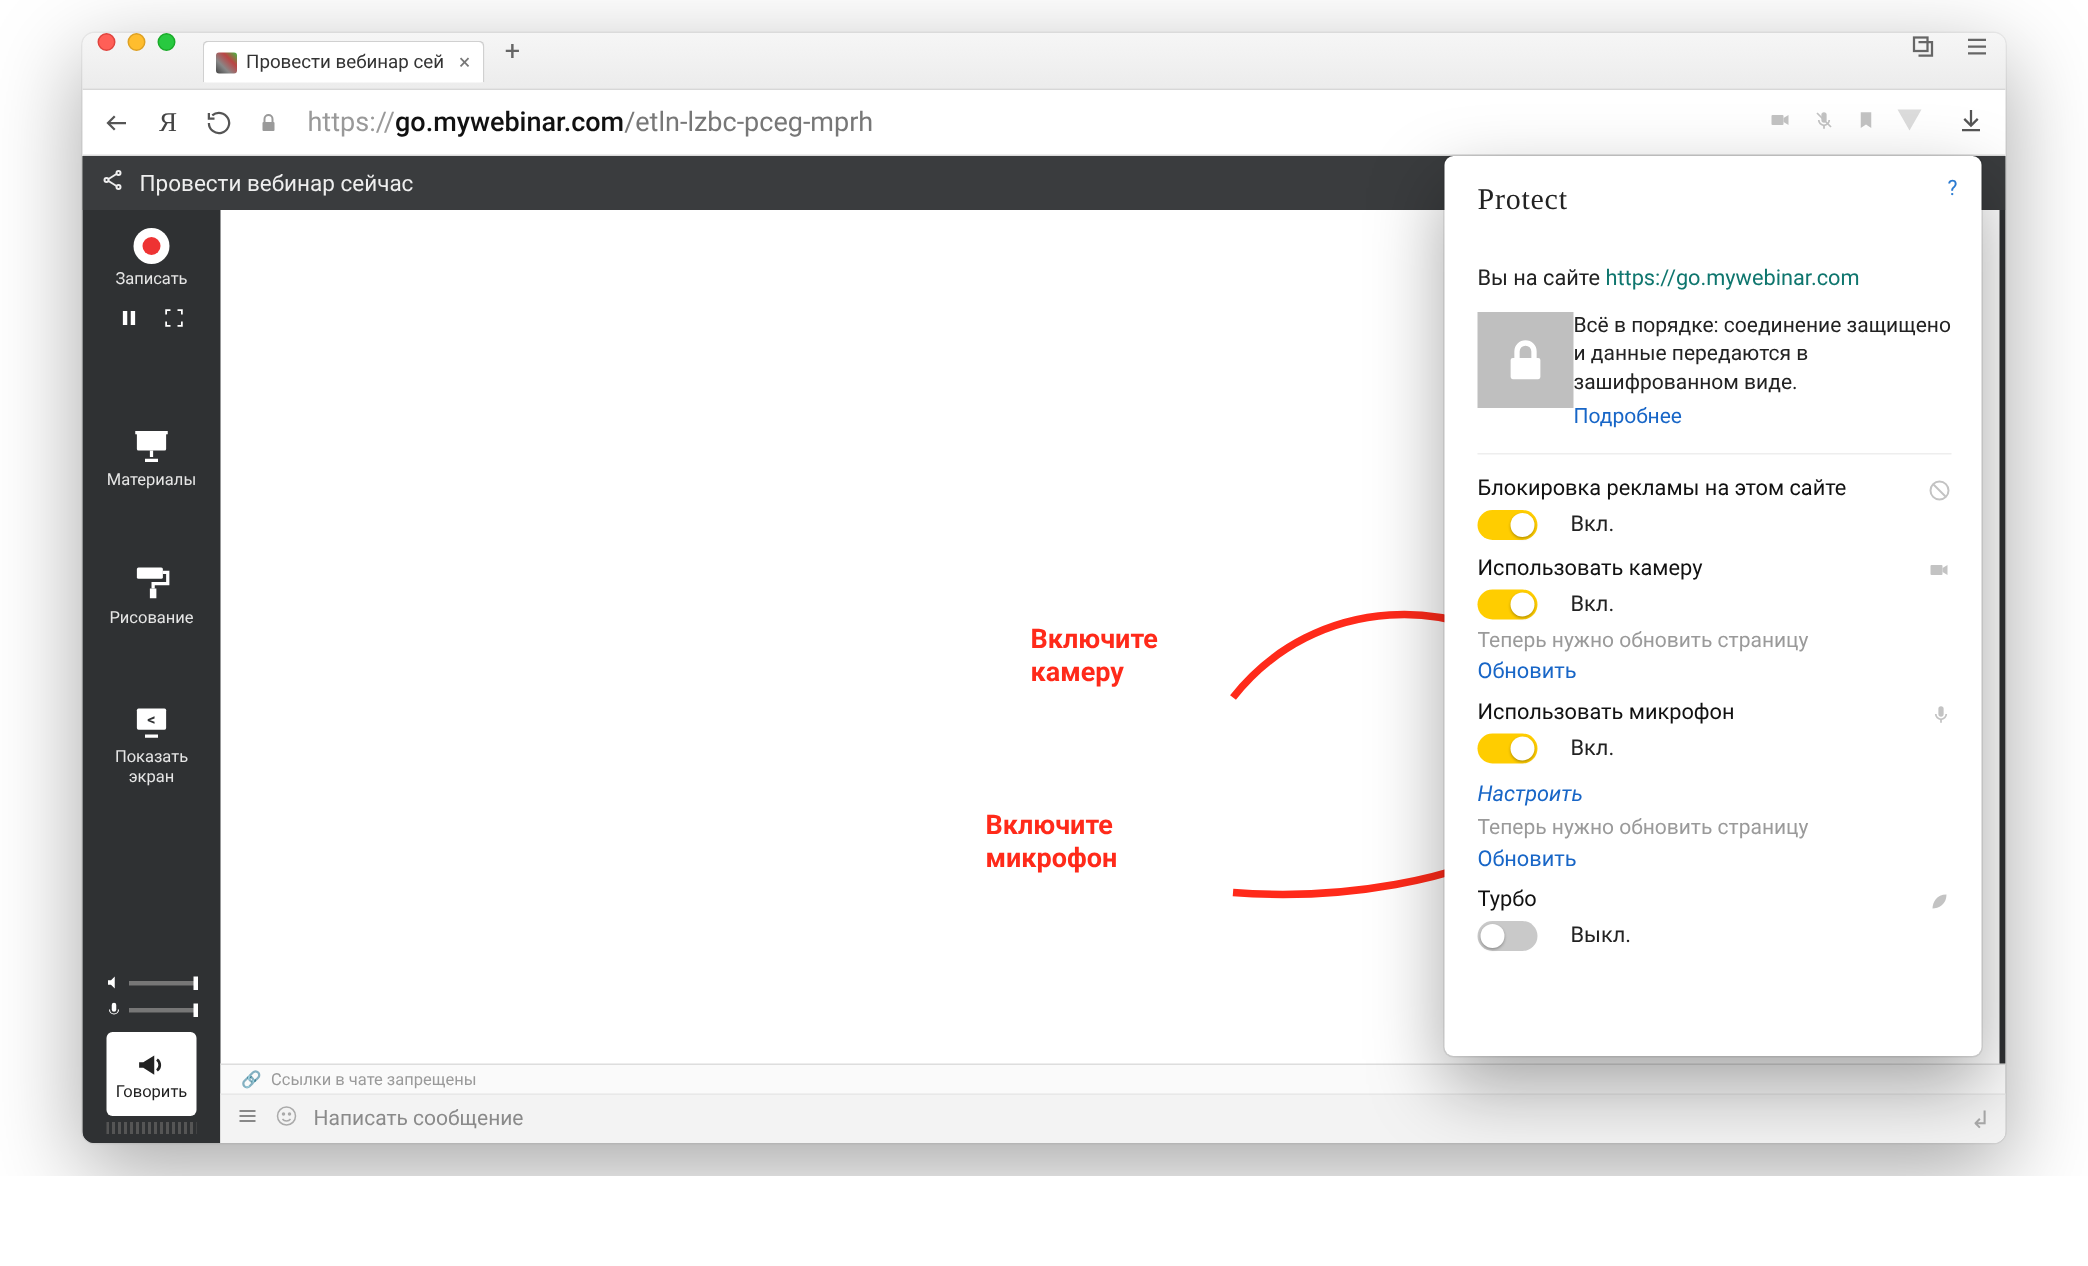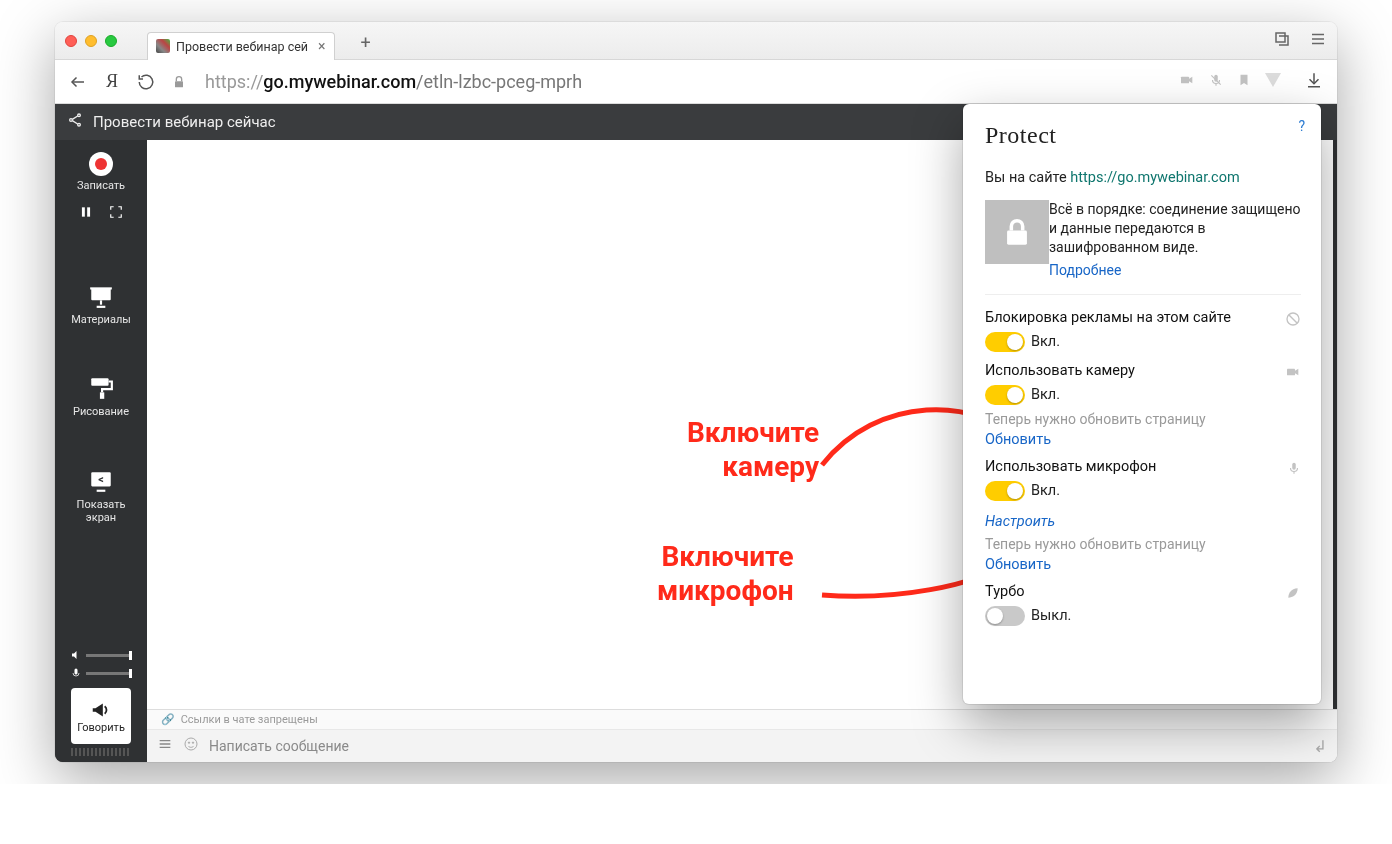--- a/index.html
+++ b/index.html
@@ -15,23 +15,22 @@
     display: flex;
     flex-direction: column;
     position: relative;
   }
   
   .titlebar {
     height: 38px;
     background: linear-gradient(#f6f6f6,#ececec);
     border-bottom: 1px solid #d7d7d7;
     display: flex;
-    align-items: center;
     padding: 0 10px;
-    gap: 20px;
+    gap: 8px;
   }
   .traffic { display:flex; gap:8px; margin-right:10px; }
   .dot { width:12px; height:12px; border-radius:50%; }
   .dot.red { background:#ff5f57; border:1px solid #e0443e; }
   .dot.yellow { background:#ffbd2e; border:1px solid #dea123; }
   .dot.green { background:#28c940; border:1px solid #1aab29; }
   .tab {
     height: 28px;
     background:#fff;
     border: 1px solid #d0d0d0;
@@ -142,21 +141,21 @@
     margin-top:36px;
     margin-right:0;
     background:#fff;
     position:relative;
     display:flex;
     flex-direction:column;
   }
   .stage-inner { flex:1; position:relative; border-right:4px solid #2f3133; }
 
   
-  .anno { position:absolute; color:#ff2a1a; font-weight:700; font-size:28px; text-align:right; line-height:1.2;}
+  .anno { position:absolute; color:#ff2a1a; font-weight:700; font-size:18px; text-align:left; line-height:1.2;}
   .arrow-svg { position:absolute; pointer-events:none; }
 
   
   .chat-area { border-top:1px solid #ddd; background:#fafafa; }
   .chat-hint { font-size:11px; color:#9a9a9a; padding:3px 14px; display:flex; align-items:center; gap:6px;}
   .chat-input-row {
     display:flex; align-items:center; gap:10px; padding:6px 10px; border-top:1px solid #e8e8e8; background:#f3f3f3;
   }
   .chat-input-row input { flex:1; border:none; background:transparent; font-size:14px; color:#333; outline:none;}
   .chat-input-row input::placeholder { color:#8a8a8a; }
@@ -170,31 +169,31 @@
     height:600px;
     background:#fff;
     border-radius:6px;
     box-shadow: 0 20px 50px rgba(0,0,0,0.35), 0 0 0 1px rgba(0,0,0,0.08);
     padding:18px 20px 10px 22px;
     overflow:hidden;
     z-index:10;
     font-size:14.5px;
     color:#222;
   }
-  .panel h1 { font-size:24px; font-weight:400; letter-spacing:0.5px; margin-bottom:20px; font-family: Georgia, serif;}
+  .panel h1 { font-size:20px; font-weight:400; letter-spacing:0.5px; margin-bottom:32px; font-family: Georgia, serif;}
   .panel .help { position:absolute; top:14px; right:16px; color:#2a7ad1; font-size:14px;}
   .site-row { margin-bottom:14px; }
   .sec-row { display:flex; gap:0; margin-bottom:14px;}
   .sec-lock { width:64px; height:64px; background:#bfbfbf; display:flex; align-items:center; justify-content:center;}
   .sec-text { flex:1; font-size:14px; line-height:1.35; color:#222;}
   .link { color:#1866c7; cursor:pointer; margin-top:4px; }
   .hr { height:1px; background:#eee; margin:14px 0;}
   .setting { margin:12px 0 4px 0; position:relative;}
   .setting .title { color:#111; margin-bottom:6px;}
-  .toggle-row { display:flex; align-items:center; gap:6px; }
+  .toggle-row { display:flex; align-items:center; gap:22px; }
   .toggle { width:40px; height:20px; border-radius:10px; position:relative; background:#c9c9c9; transition:.15s;}
   .toggle.on { background:#ffcd00; }
   .toggle .knob { position:absolute; width:16px; height:16px; border-radius:50%; background:#fff; top:2px; left:2px; box-shadow:0 1px 2px rgba(0,0,0,0.3);}
   .toggle.on .knob { left:22px; }
   .muted { color:#9a9a9a; font-size:14px; margin-top:6px;}
   .setting .icon-right { position:absolute; right:0; top:2px; color:#c3c3c3;}
   .panel .setting + .setting { margin-top:10px; }
 </style>
 </head>
 <body>

